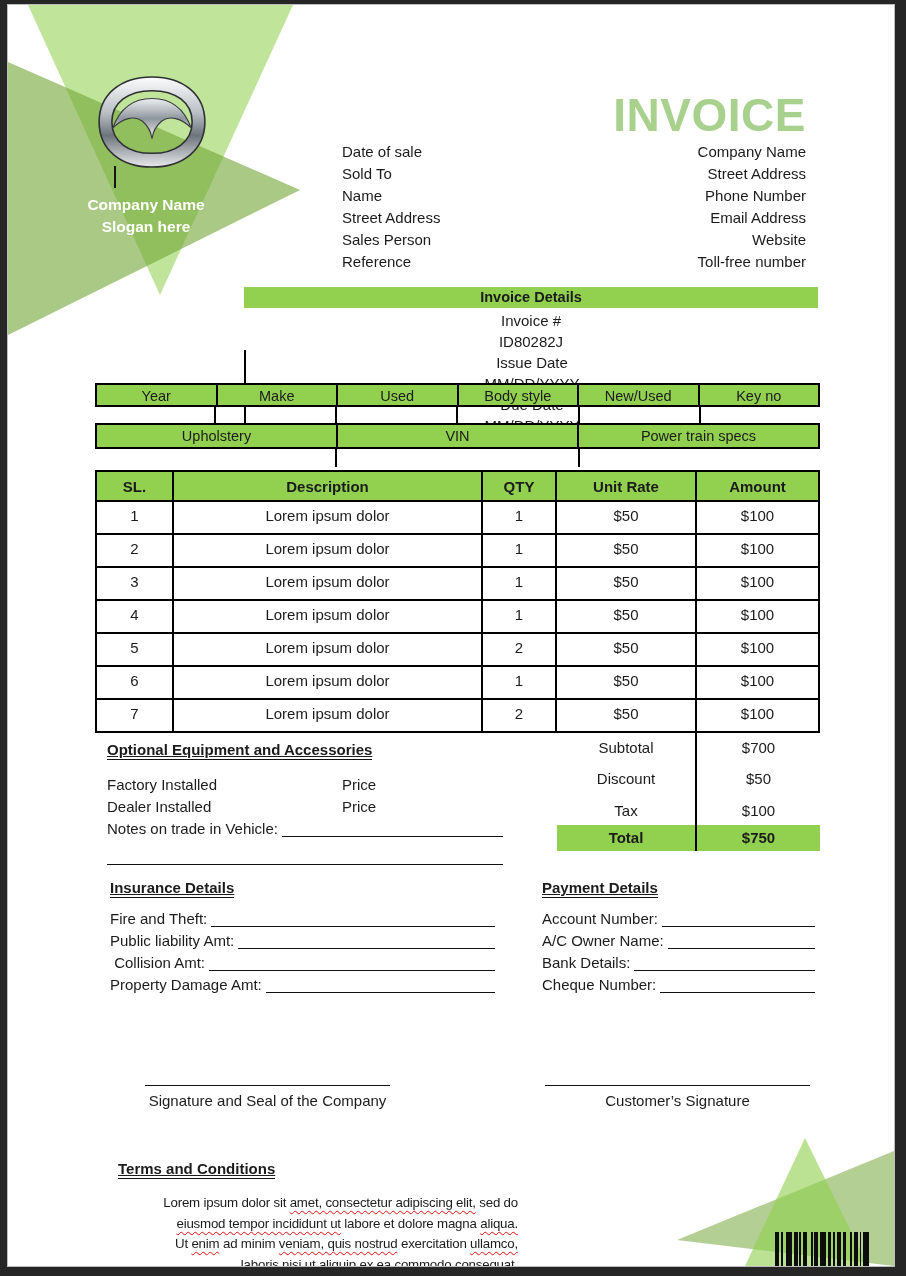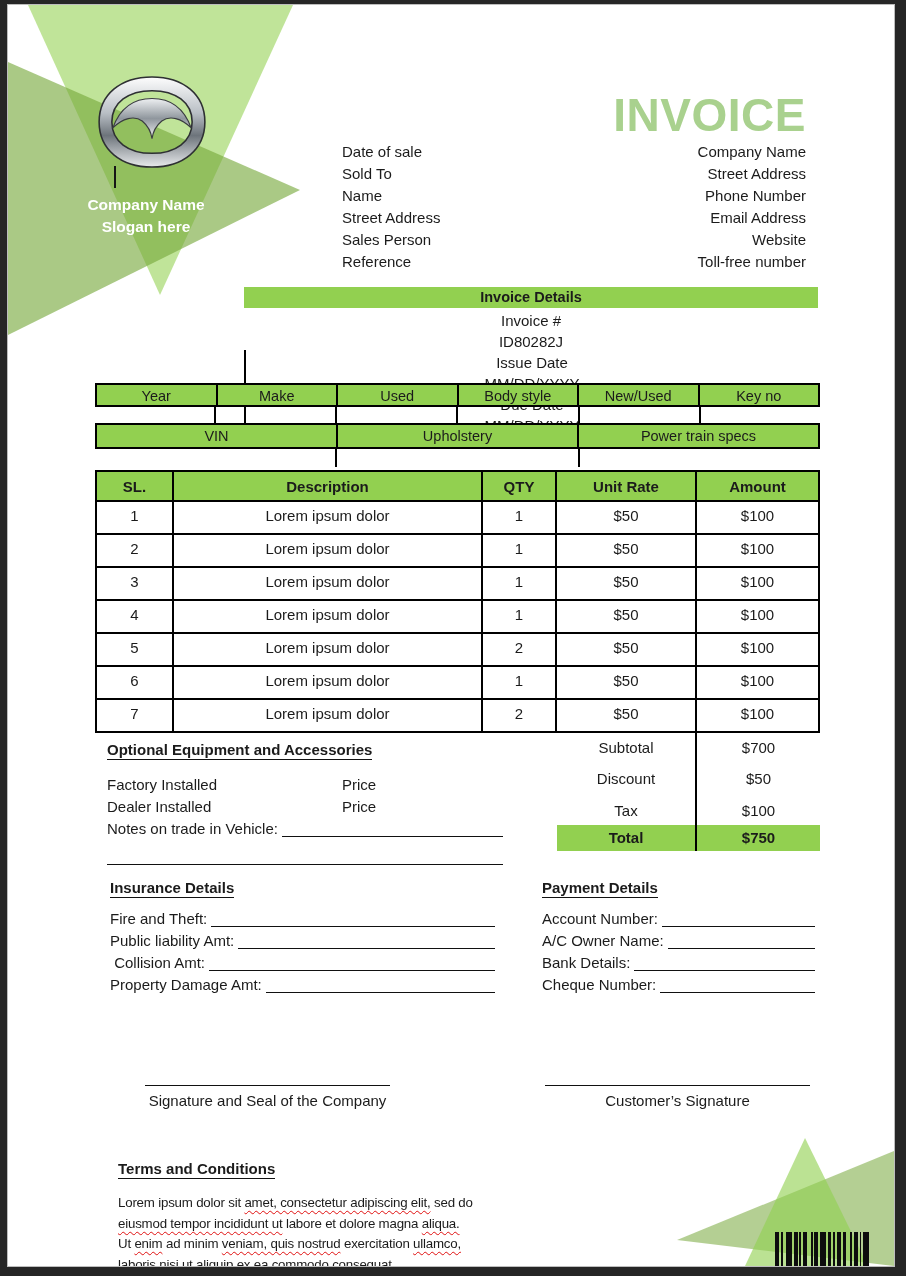--- a/index.html
+++ b/index.html
@@ -68,21 +68,21 @@
               border-right:2px solid #000; }
   .trow .tv { width:123px; text-align:center; font-size:15px; }
   .trow-sub { height:28px; } .trow-sub .tl,.trow-sub .tv { padding-top:6px; }
   .trow-mid { height:32px; } .trow-mid .tl,.trow-mid .tv { padding-top:9px; }
   .trow-total { height:26px; background:var(--green); font-weight:bold; }
   .trow-total .tl,.trow-total .tv { padding-top:4px; }
 
   
   .opt { left:99px; top:736px; width:396px; font-size:15px; }
   .sec-heading { font-weight:bold; font-size:15px; border-bottom:1.6px solid #111;
-                 display:inline-block; padding-bottom:1px; }
+                 display:inline-block; padding-bottom:1px;text-decoration:underline; }
   .opt-rows { margin-top:14px; }
   .opt-row { display:flex; height:22px; line-height:22px; }
   .opt-row .ol { width:235px; }
   .notes-row { display:flex; height:22px; line-height:22px; margin-top:0; }
   .fill-line { flex:1; border-bottom:1.3px solid #111; margin-bottom:3px; margin-left:4px; }
   .solo-line { height:24px; border-bottom:1.3px solid #111; }
 
   
   .fieldblock { font-size:15px; }
   .ins { left:102px; top:874px; width:385px; }
@@ -94,21 +94,21 @@
   
   .sig { top:1080px; text-align:center; font-size:15px; }
   .sig-left { left:137px; width:245px; }
   .sig-right { left:537px; width:265px; }
   .sig-line { border-top:1.6px solid #111; height:6px; }
 
   
   .terms-head { left:110px; top:1155px; }
   .terms-para { left:110px; top:1188px; width:400px; font-size:13.3px; line-height:20.5px;
                 letter-spacing:-0.2px; }
-  .terms-line { white-space:nowrap; }
+  .terms-line { white-space:nowrap;text-align:right; }
   .sq { text-decoration-line:underline; text-decoration-style:wavy;
         text-decoration-color:var(--sqred); text-decoration-thickness:1px;
         text-underline-offset:3px; }
 
   
   .barcode { left:767px; top:1227px; width:94px; height:40px; }
   .barcode .bar { position:absolute; top:0; height:100%; background:#0d0d0d; }
 </style>
 </head>
 <body style="--green: #92d050; --sqred: #e01010;">
@@ -196,22 +196,22 @@
       </div>
     <div class="vrow vrow-gap" id="vehicle-row2">
         <div class="vcell"></div>
         <div class="vcell"></div>
         <div class="vcell"></div>
         <div class="vcell"></div>
         <div class="vcell"></div>
         <div class="vcell"></div>
       </div>
     <div class="vrow vrow-spec" id="vehicle-row3">
+        <div class="vcell">Upholstery</div>
         <div class="vcell">VIN</div>
-        <div class="vcell">Upholstery</div>
         <div class="vcell">Power train specs</div>
       </div>
     <div class="vrow vrow-gap2" id="vehicle-row4">
         <div class="vcell"></div>
         <div class="vcell"></div>
         <div class="vcell"></div>
       </div>
   </div>
 
   <div class="abs itable">

